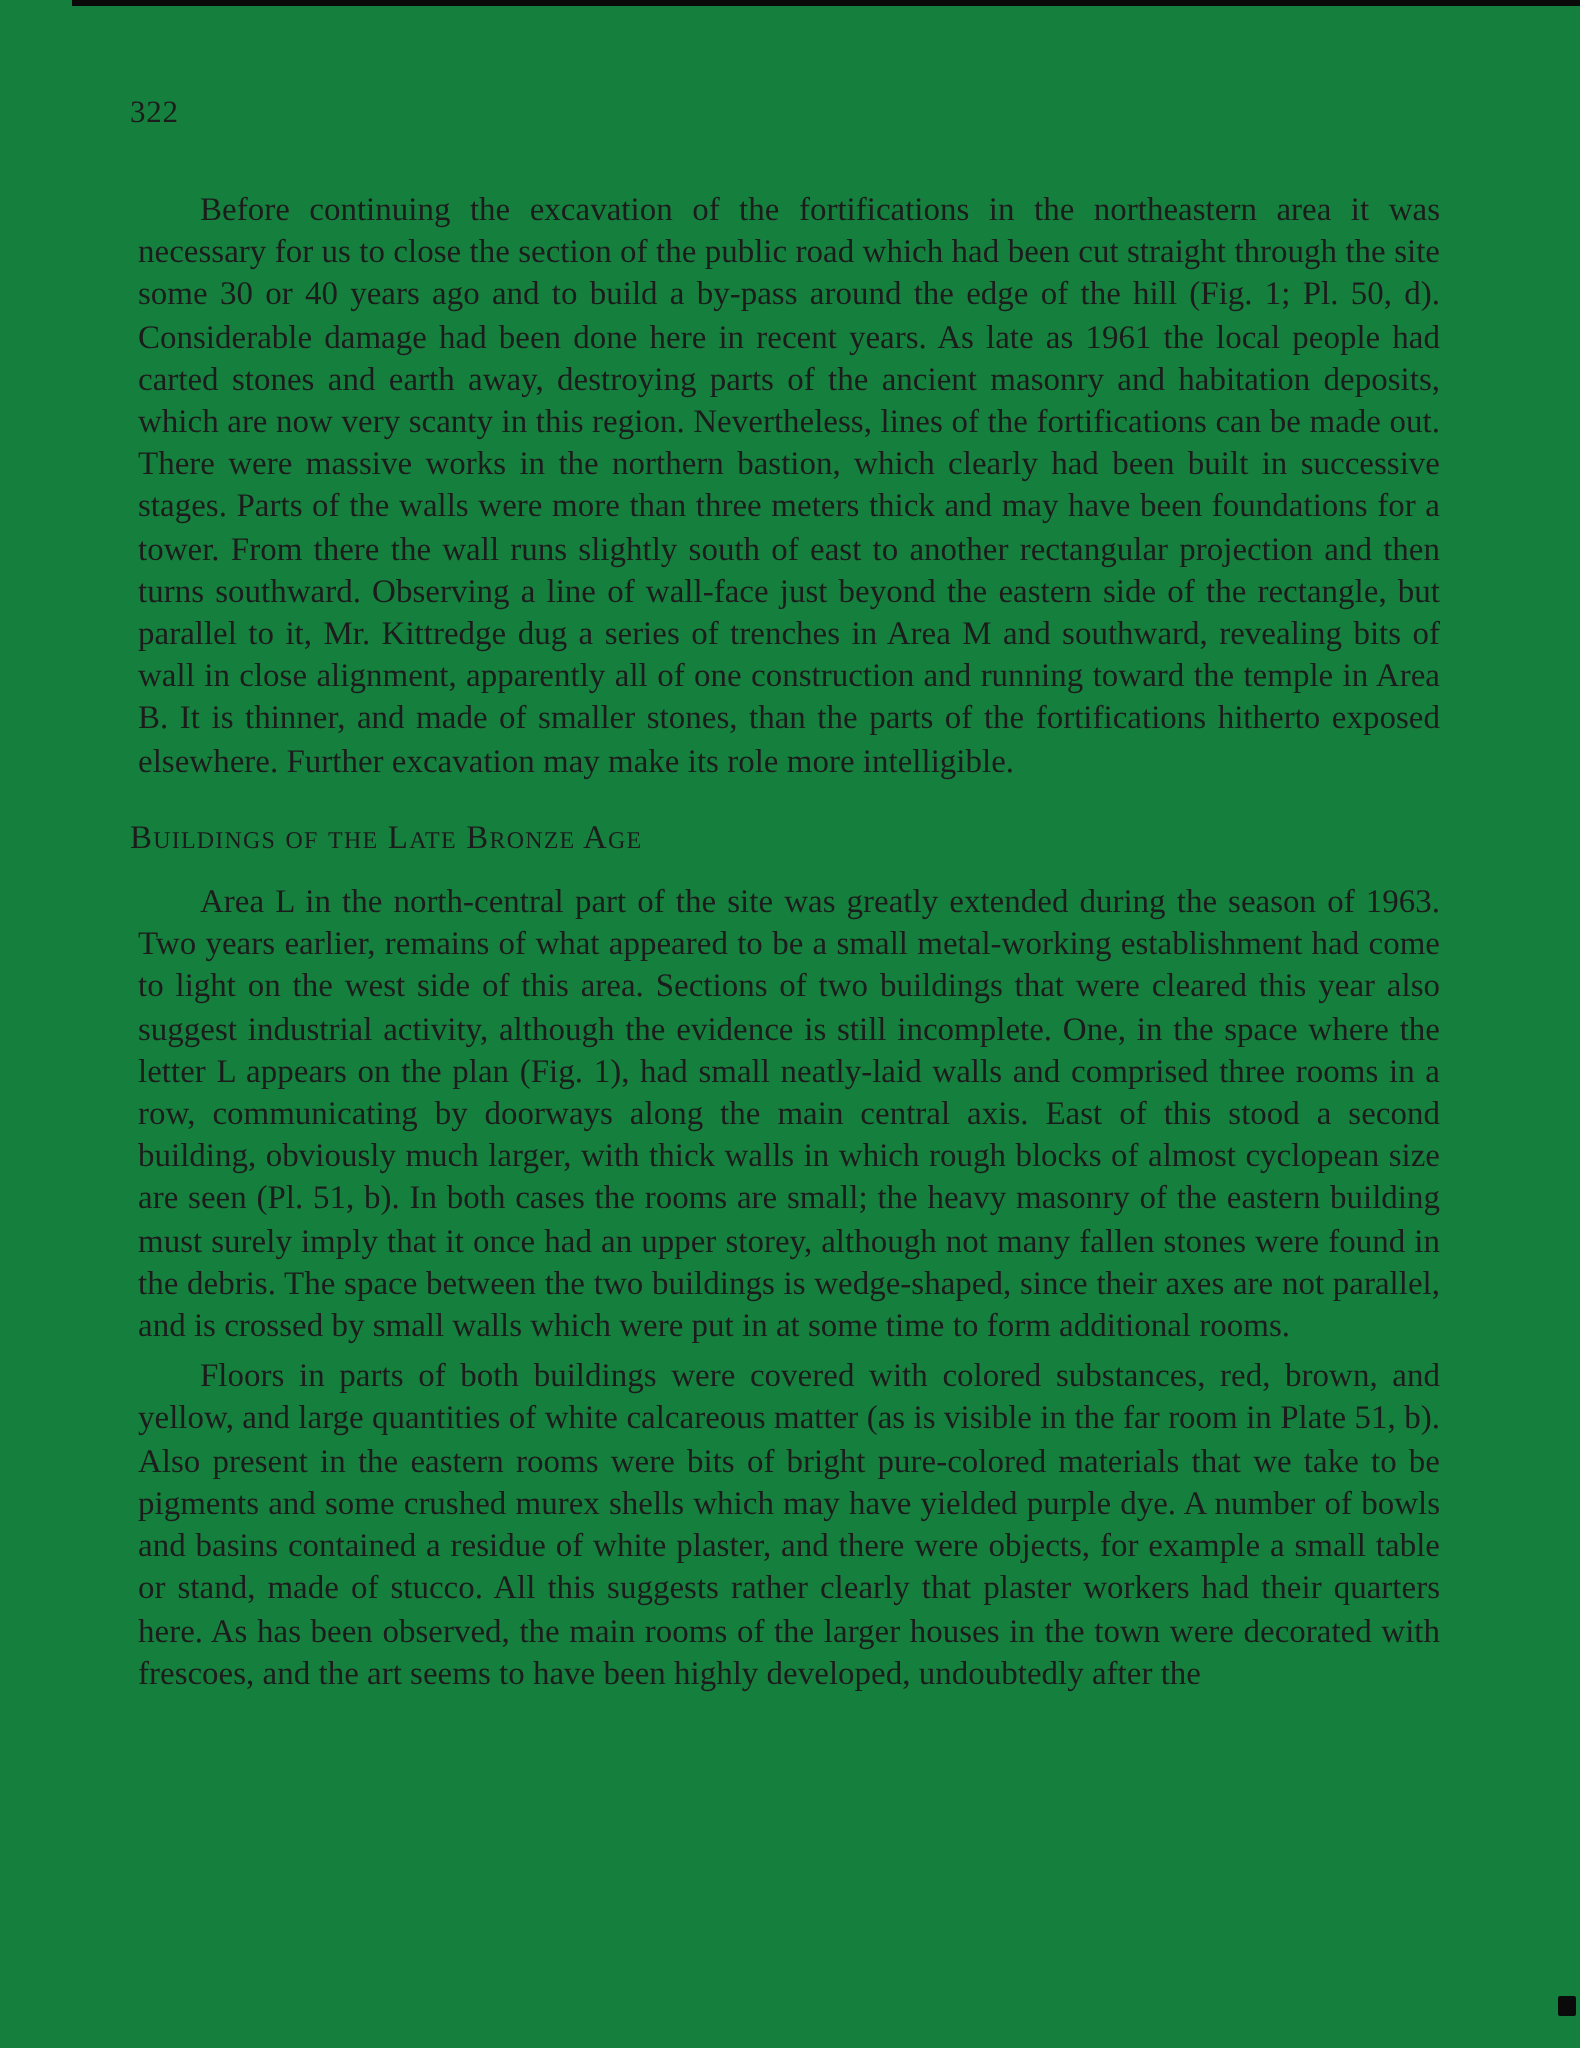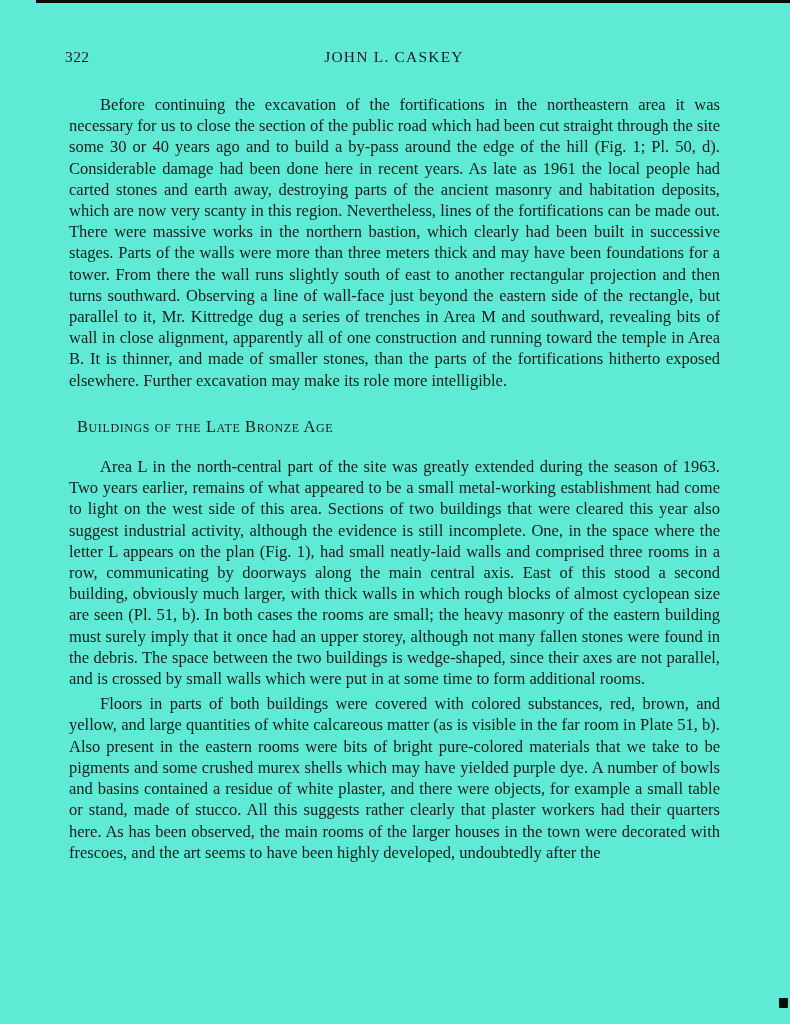--- a/index.html
+++ b/index.html
@@ -4,21 +4,21 @@
 <style>
   html, body {
     margin: 0;
     padding: 0;
     background: #e8e8e8;
   }
   .page {
     position: relative;
     width: 790px;
     height: 1024px;
-    background: #5eead4;
+    background: #15803d;
     overflow: hidden;
     font-family: "Liberation Serif", serif;
     color: #1c1c1c;
   }
   
   .scan-line-top {
     position: absolute;
     top: 0;
     left: 36px;
     right: 0;
@@ -63,42 +63,41 @@
     width: 659px;
     font-size: 16.5px;
     line-height: 21.2px;
     text-align: justify;
   }
   .body-text p {
     margin: 4px;
     text-indent: 31px;
   }
   .section-heading {
-    margin: 12px;
+    margin: 0;
     padding-top: 13px;
     padding-bottom: 7px;
     font-size: 16.5px;
     font-weight: normal;
     font-variant-caps: small-caps;
     letter-spacing: 0.6px;
     text-align: left;
     text-indent: 0;
   }
 </style>
 </head>
 <body>
 
 <div class="page">
 
   <div class="scan-line-top"></div>
   <div class="scan-speck"></div>
 
   <div class="page-header">
     <span class="page-number">322</span>
-    <span class="running-head">JOHN L. CASKEY</span>
   </div>
 
   <div class="body-text">
     <p>Before continuing the excavation of the fortifications in the northeastern area it was necessary for us to close the section of the public road which had been cut straight through the site some 30 or 40 years ago and to build a by-pass around the edge of the hill (Fig. 1; Pl. 50, d).  Considerable damage had been done here in recent years. As late as 1961 the local people had carted stones and earth away, destroying parts of the ancient masonry and habitation deposits, which are now very scanty in this region.  Nevertheless, lines of the fortifications can be made out.  There were massive works in the northern bastion, which clearly had been built in successive stages.  Parts of the walls were more than three meters thick and may have been foundations for a tower.  From there the wall runs slightly south of east to another rectangular projection and then turns southward.  Observing a line of wall-face just beyond the eastern side of the rectangle, but parallel to it, Mr. Kittredge dug a series of trenches in Area M and southward, revealing bits of wall in close alignment, apparently all of one construction and running toward the temple in Area B.  It is thinner, and made of smaller stones, than the parts of the fortifications hitherto exposed elsewhere. Further excavation may make its role more intelligible.</p>
 
     <h2 class="section-heading">Buildings of the Late Bronze Age</h2>
 
     <p>Area L in the north-central part of the site was greatly extended during the season of 1963.  Two years earlier, remains of what appeared to be a small metal-working establishment had come to light on the west side of this area.  Sections of two buildings that were cleared this year also suggest industrial activity, although the evidence is still incomplete.  One, in the space where the letter L appears on the plan (Fig. 1), had small neatly-laid walls and comprised three rooms in a row, communicating by doorways along the main central axis.  East of this stood a second building, obviously much larger, with thick walls in which rough blocks of almost cyclopean size are seen (Pl. 51, b).  In both cases the rooms are small; the heavy masonry of the eastern building must surely imply that it once had an upper storey, although not many fallen stones were found in the debris.  The space between the two buildings is wedge-shaped, since their axes are not parallel, and is crossed by small walls which were put in at some time to form additional rooms.</p>
 
     <p>Floors in parts of both buildings were covered with colored substances, red, brown, and yellow, and large quantities of white calcareous matter (as is visible in the far room in Plate 51, b).  Also present in the eastern rooms were bits of bright pure-colored materials that we take to be pigments and some crushed murex shells which may have yielded purple dye.  A number of bowls and basins contained a residue of white plaster, and there were objects, for example a small table or stand, made of stucco.  All this suggests rather clearly that plaster workers had their quarters here. As has been observed, the main rooms of the larger houses in the town were decorated with frescoes, and the art seems to have been highly developed, undoubtedly after the</p>

